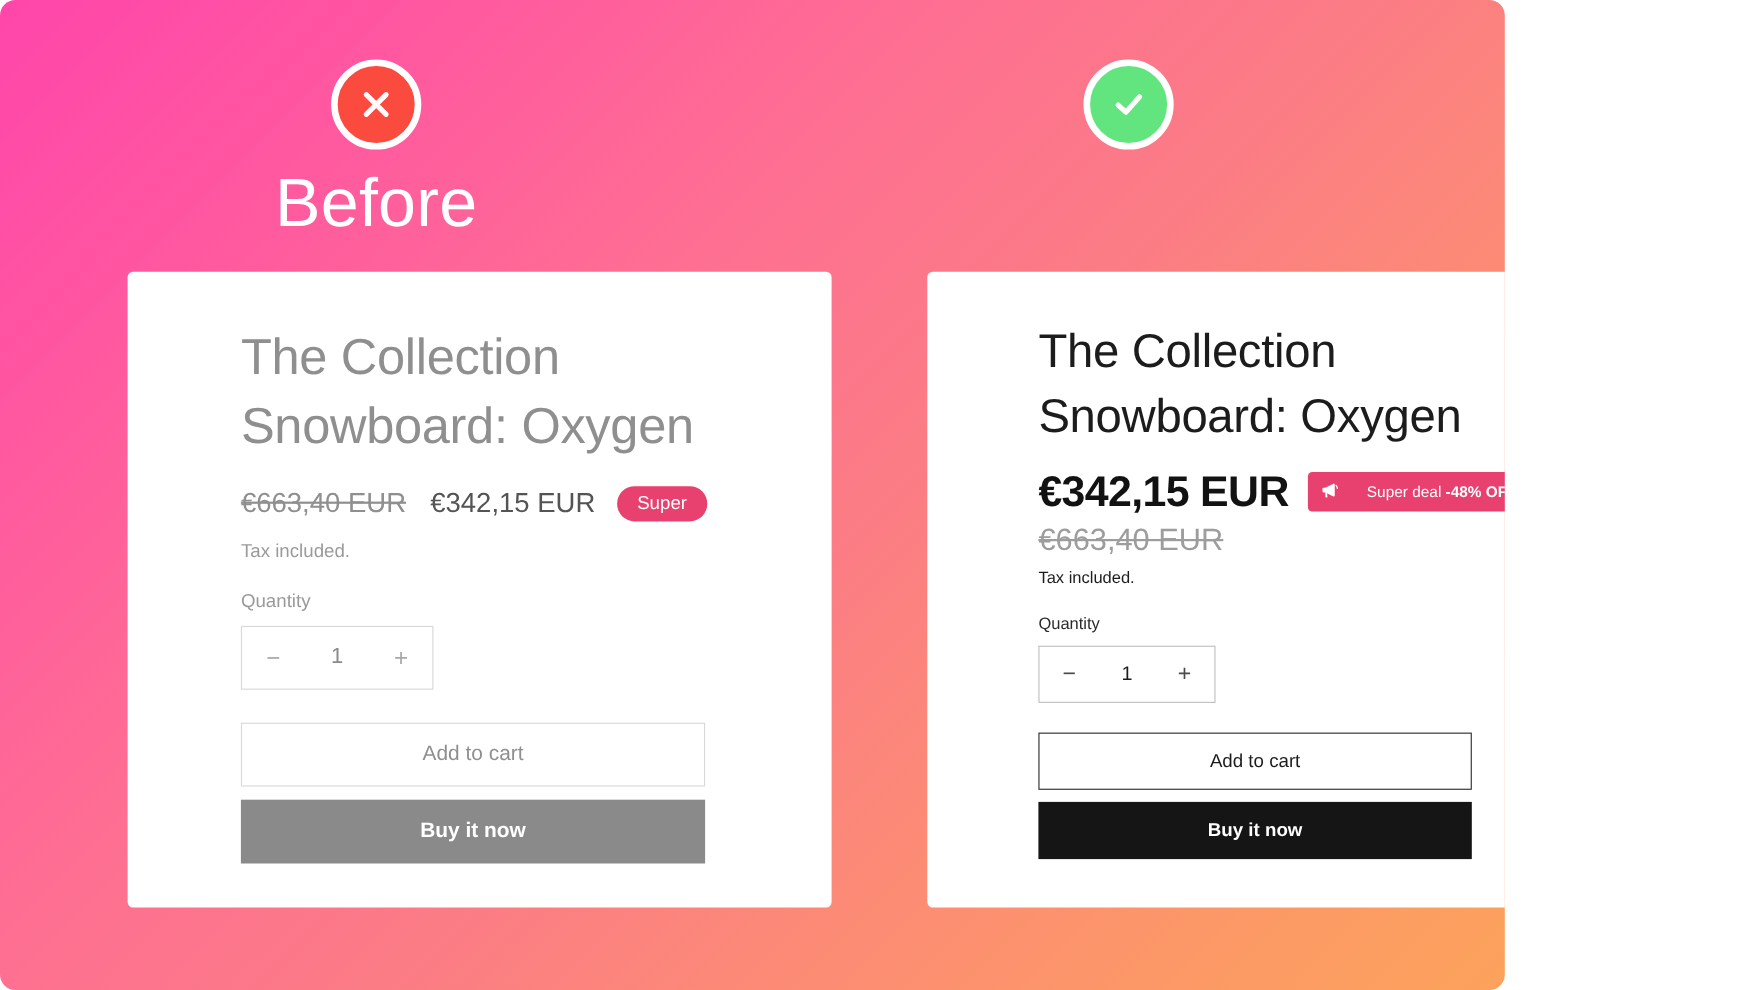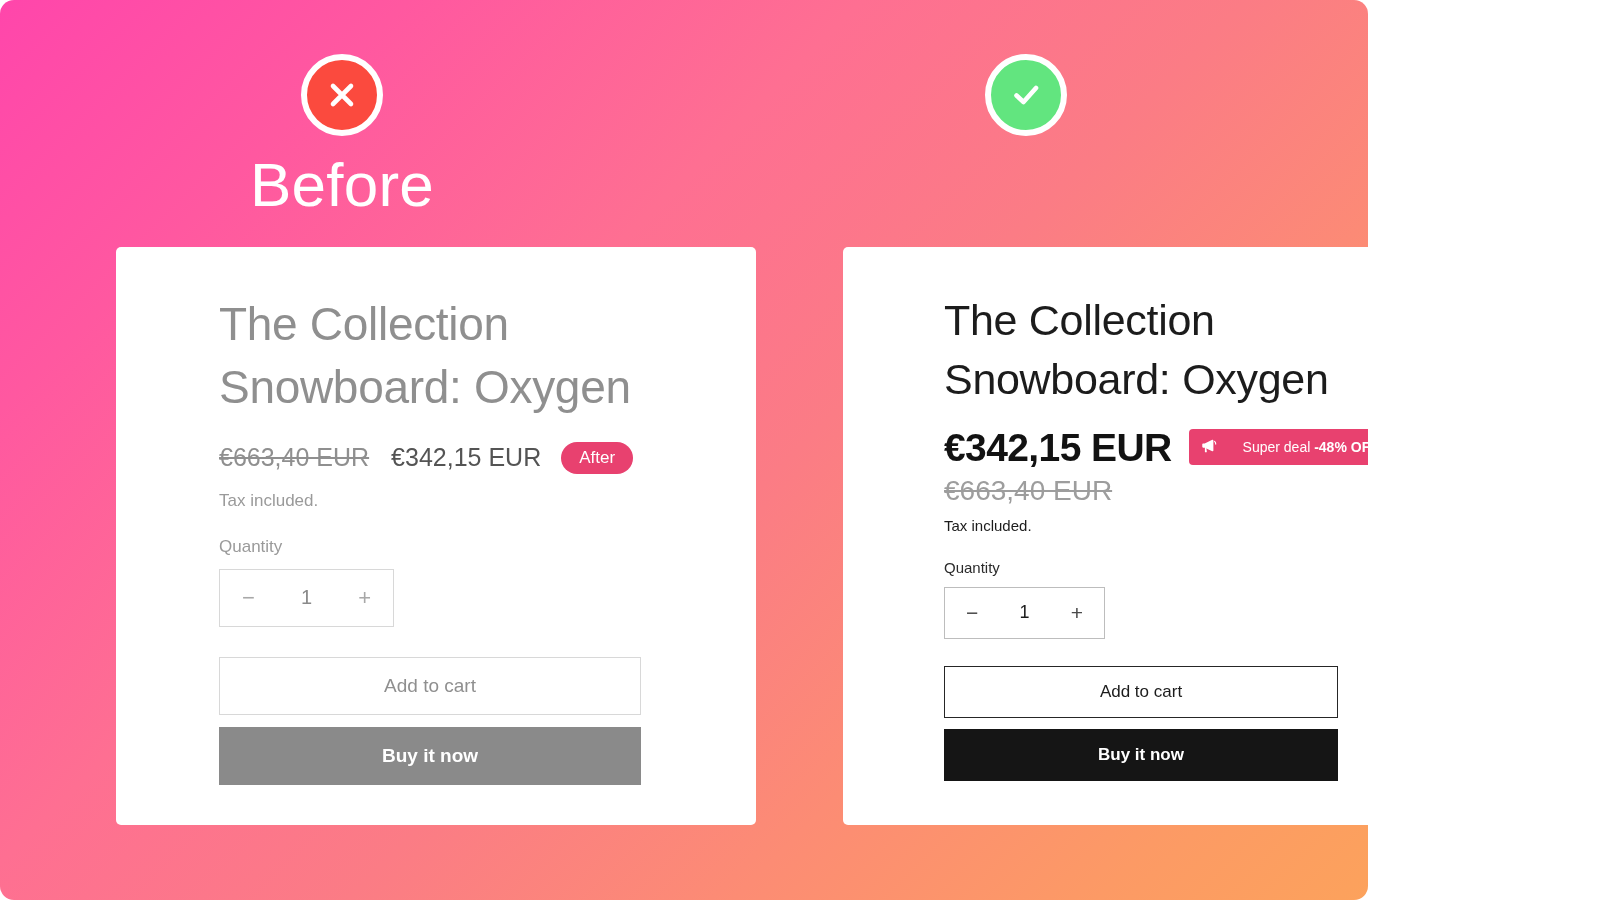--- a/index.html
+++ b/index.html
@@ -303,21 +303,21 @@
 
   </div>
 
   <div class="card card-before">
 
     <div class="before-title">The Collection Snowboard: Oxygen</div>
 
     <div class="before-price-row">
       <span class="before-price-old">€663,40 EUR</span>
       <span class="before-price-new">€342,15 EUR</span>
-      <span class="sale-pill">After</span>
+      <span class="sale-pill">Super</span>
     </div>
 
     <div class="before-tax">Tax included.</div>
 
     <div class="before-qty-label">Quantity</div>
 
     <div class="before-stepper">
       <span class="sym">−</span>
       <span class="val">1</span>
       <span class="sym">+</span>

